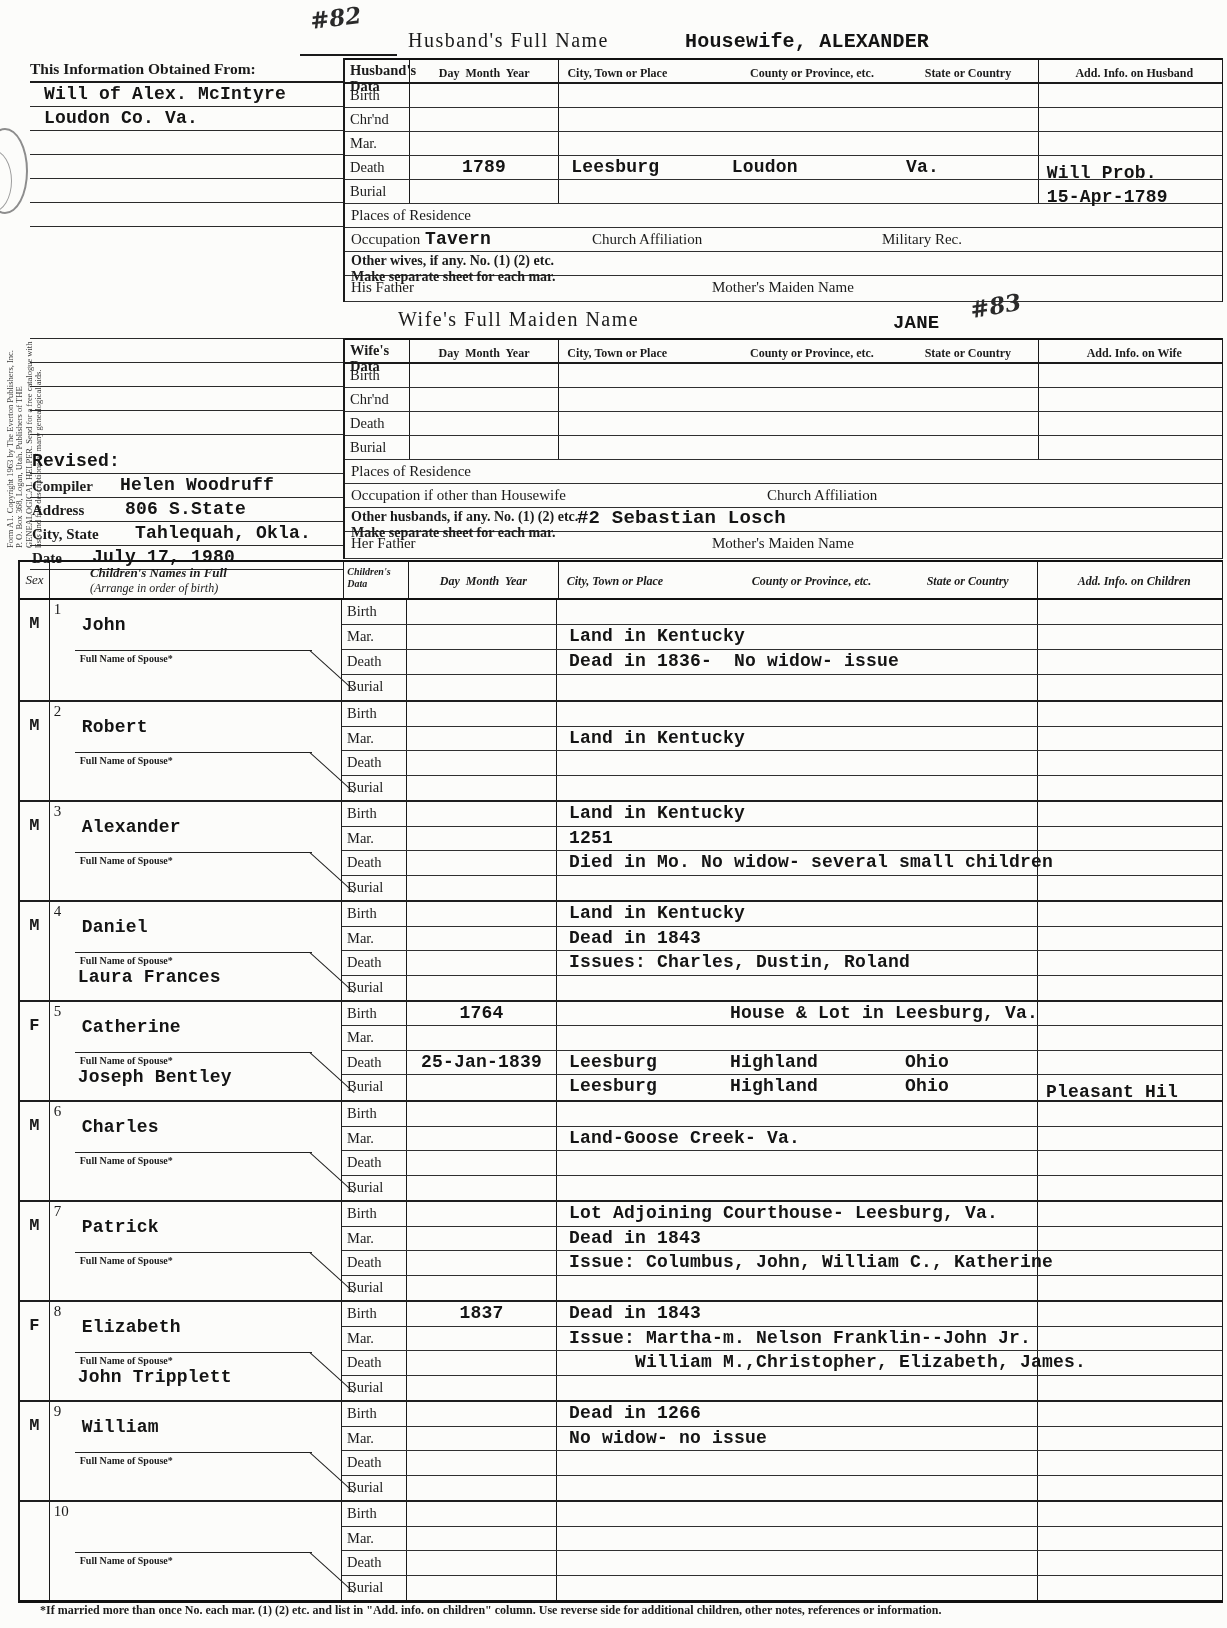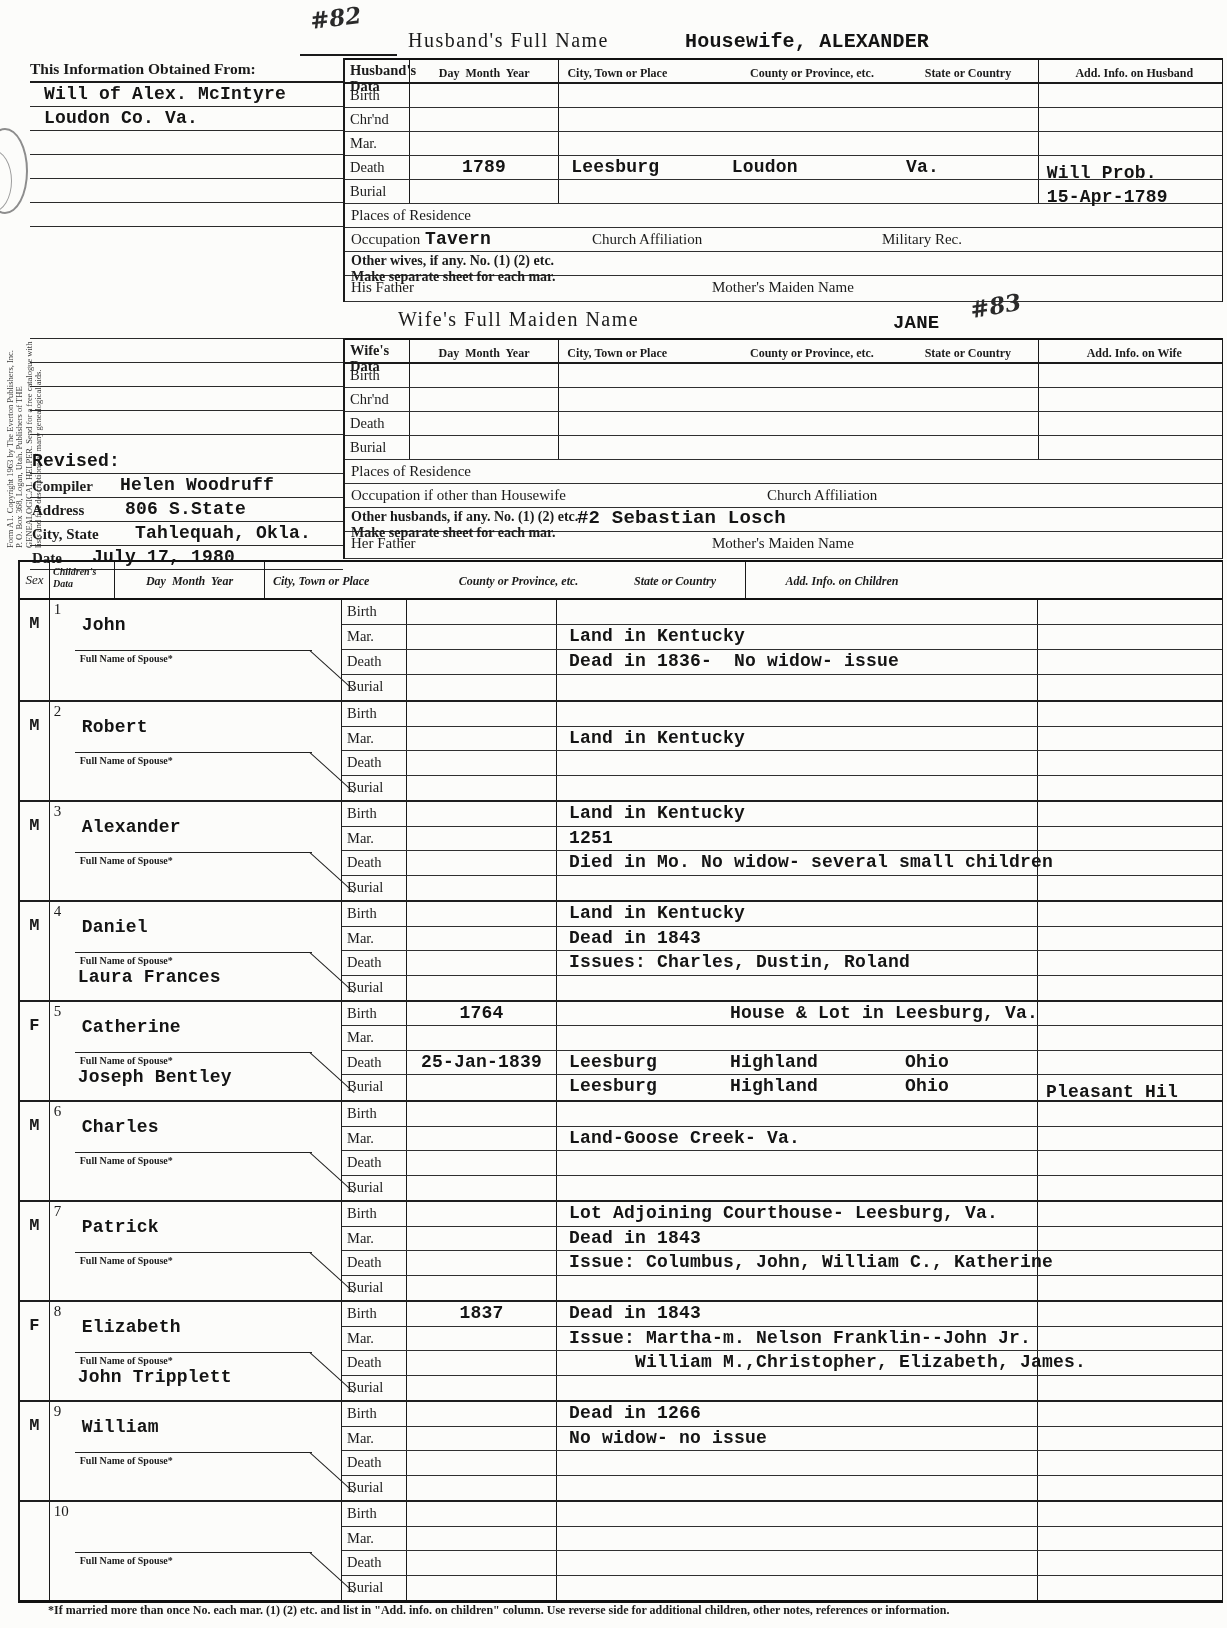--- a/index.html
+++ b/index.html
@@ -86,21 +86,21 @@
   .spouse-slash { position:absolute; left:260px; top:50px; width:60px; border-top:1.8px solid #222;
                   transform:rotate(42deg); transform-origin:0 0; }
   .spouse-label { position:absolute; left:30px; top:53px; font-size:10px; font-weight:700; }
   .spouse-name { position:absolute; left:28px; top:66px; }
   .child-rows { width:880px; display:flex; flex-direction:column; }
   .crow { display:flex; height:25px; border-bottom:1.2px solid #303030; }
   .crow:last-child { border-bottom:none; }
   .crow .cell-label { font-size:14.5px; }
 
   
-  .footer { left:48px; top:1603px; width:1175px; font-size:12px; font-weight:700; white-space:nowrap; overflow:hidden; }
+  .footer { left:40px; top:1603px; width:1175px; font-size:12px; font-weight:700; white-space:nowrap; overflow:hidden; }
 
   
   .vnote { left:6px; top:548px; width:280px; transform:rotate(-90deg); transform-origin:0 0;
            font-size:8.5px; line-height:1.1; color:#3a3a3a; }
 
   
   .punch-a { left:-18px; top:128px; width:46px; height:86px; border:2px solid #8d8d8d; border-radius:50%; }
   .punch-b { left:-26px; top:150px; width:38px; height:62px; border:1.5px solid #9d9d9d; border-radius:50%; }
 </style>
 </head>
@@ -309,20 +309,24 @@
     </div>
     <div class="span-row" style="height:27px;">
       <span class="lbl" style="left:6px;">Her Father</span>
       <span class="lbl" style="left:367px;">Mother's Maiden Name</span>
     </div>
   </div>
 
   <div class="abs ctable">
     <div class="c-head">
       <div class="cw-sex">Sex</div>
+      <div class="cw-name">
+        <div class="nm1">Children's Names in Full</div>
+        <div class="nm2">(Arrange in order of birth)</div>
+      </div>
       <div class="dlbl">
         <div>Children's</div>
         <div>Data</div>
       </div>
       <div class="w-date cell-date hdr" style="padding-top:12px;">Day  Month  Year</div>
       <div class="w-city hdr" style="text-align:left;padding:12px 0 0 8px;">City, Town or Place</div>
       <div class="w-county hdr" style="padding-top:12px;">County or Province, etc.</div>
       <div class="w-state hdr" style="padding-top:12px;">State or Country</div>
       <div class="w-add cell-add hdr" style="padding-top:12px;">Add. Info. on Children</div>
     </div>

